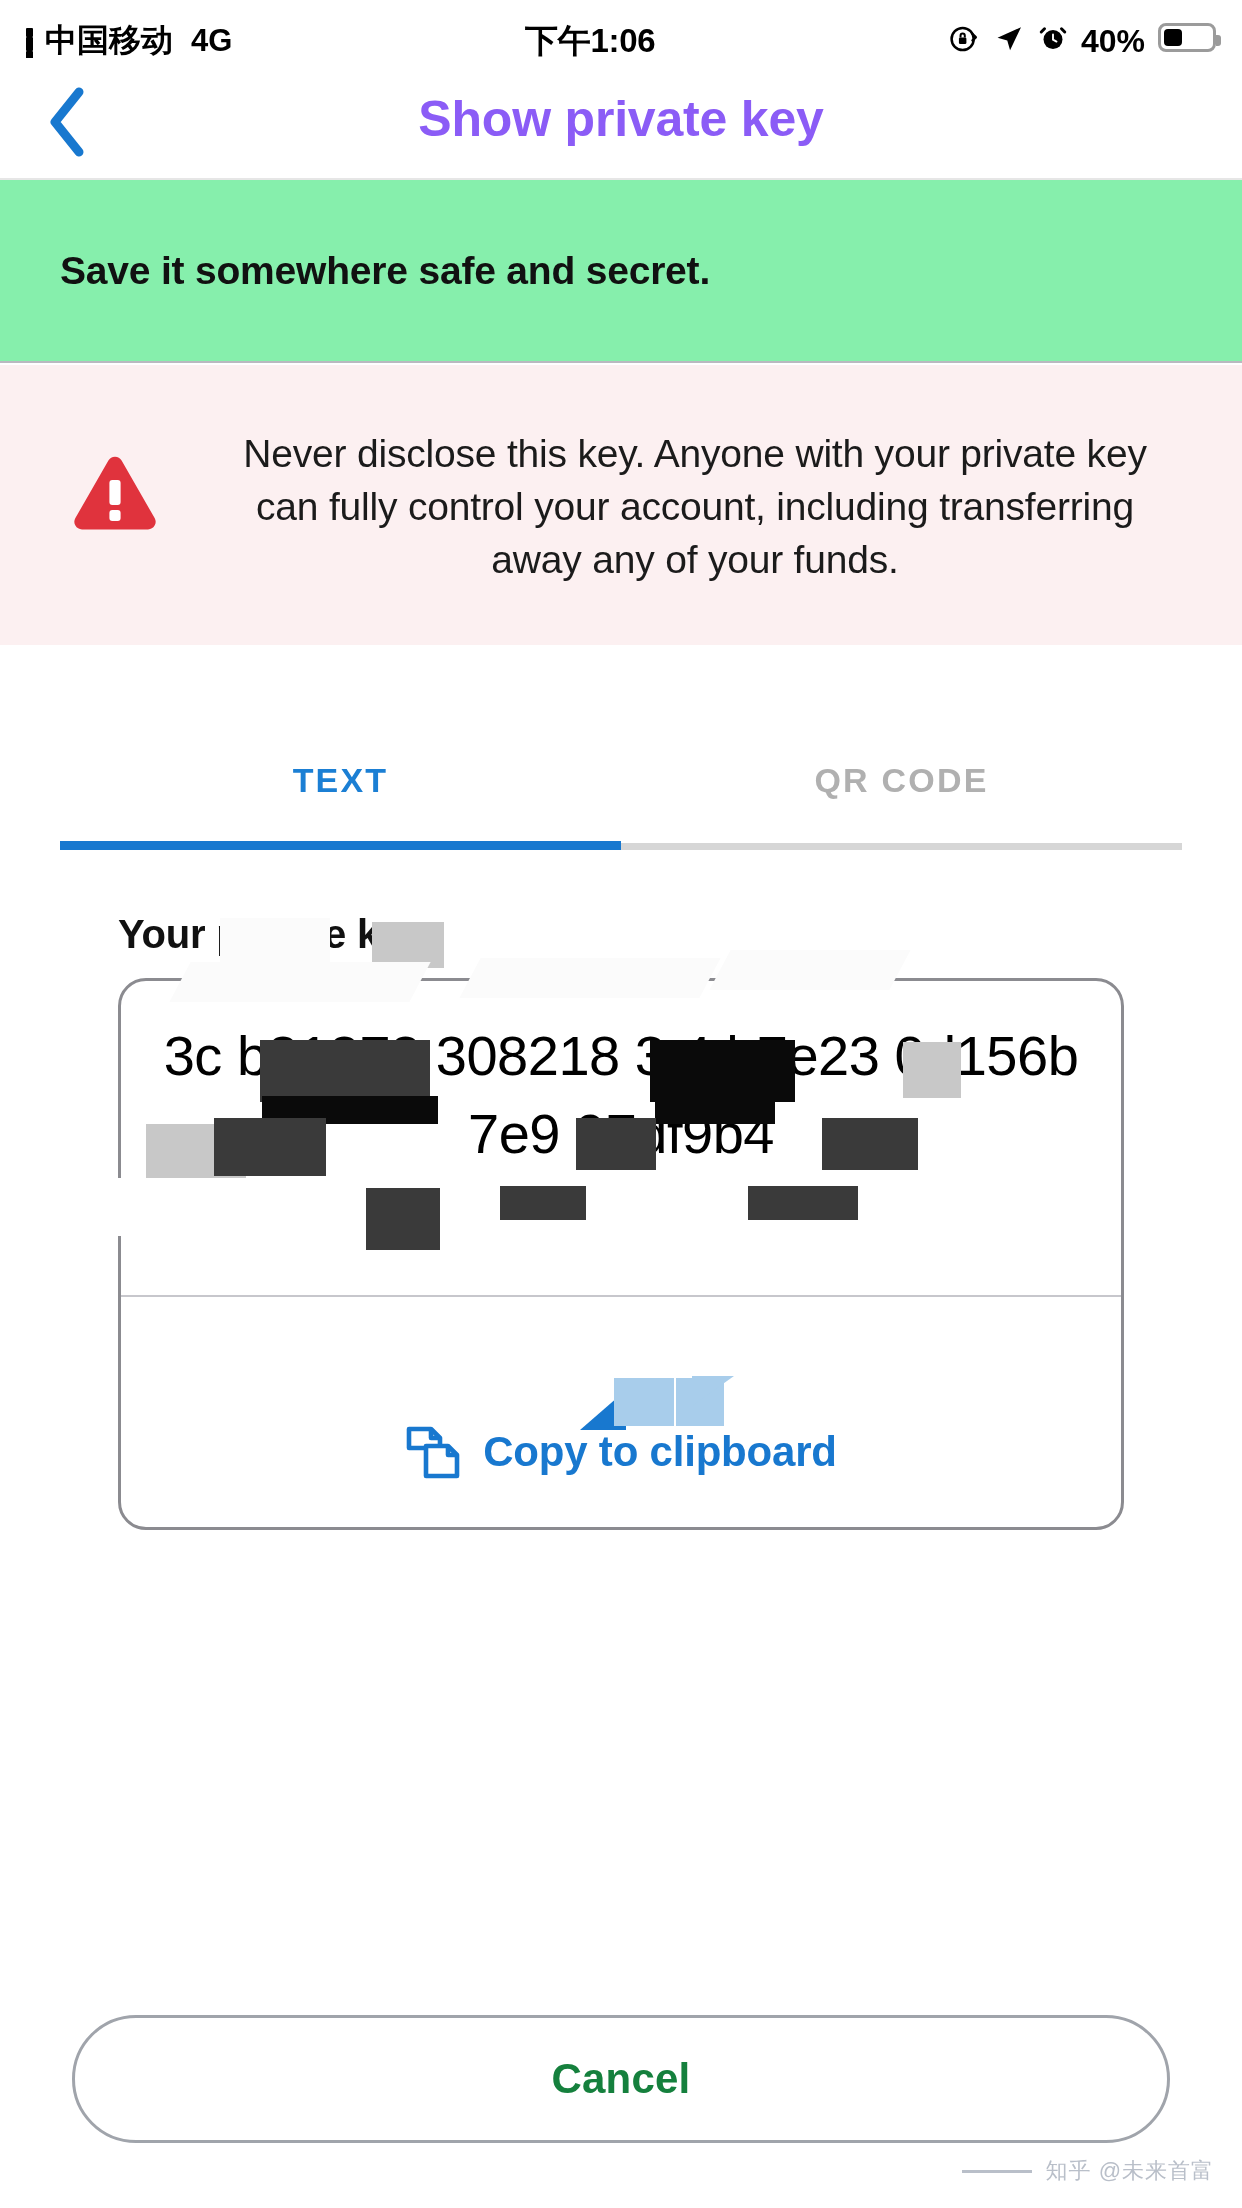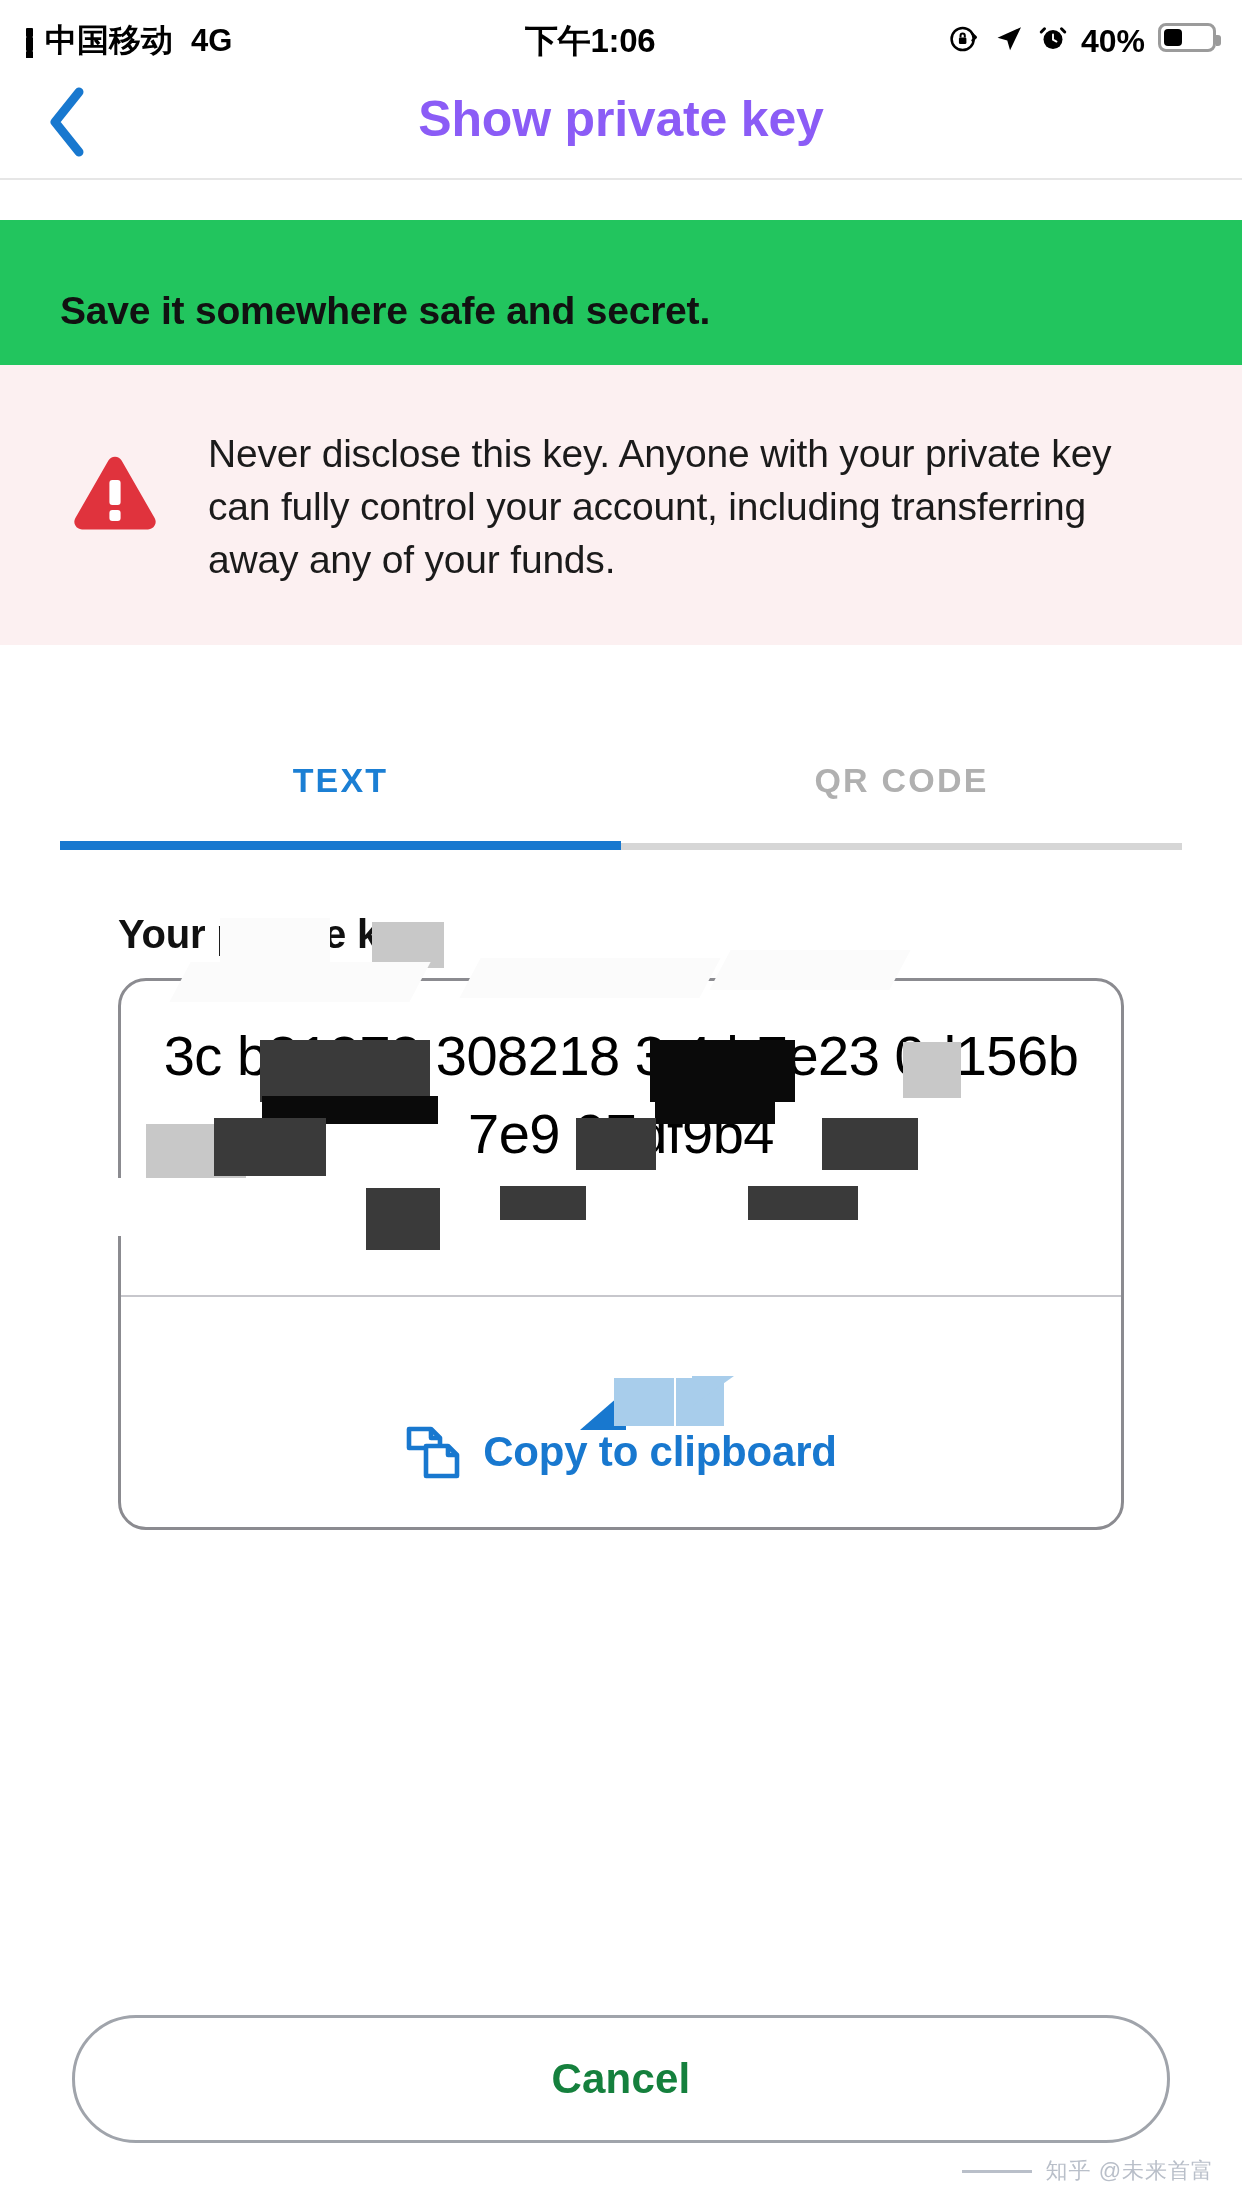--- a/index.html
+++ b/index.html
@@ -91,39 +91,39 @@
   }
 
   
   .subtitle-row {
     position: absolute;
     top: 180px; left: 0;
     width: 1242px; height: 183px;
     display: flex; align-items: center;
     padding-left: 60px;
     border-bottom: 2px solid #b9b9c0;
-    background: #22c55e;
-    margin-top: 40px;
+    background: #86efac;
   }
   .subtitle {
     font-size: 39px;
     font-weight: 700;
     color: #111;
     letter-spacing: -0.2px;
   }
 
   
   .warn {
     position: absolute;
     top: 365px; left: 0;
     width: 1242px; height: 280px;
     background: #fcf0f1;
     display: flex;
     align-items: flex-start;
     padding: 62px 60px 0 60px;
+    text-align: center;
   }
   .warn-icon {
     flex: 0 0 auto;
     width: 110px;
     display: flex; justify-content: center; align-items: flex-start;
     padding-top: 26px;
   }
   .warn-text {
     flex: 1;
     margin-left: 38px;

